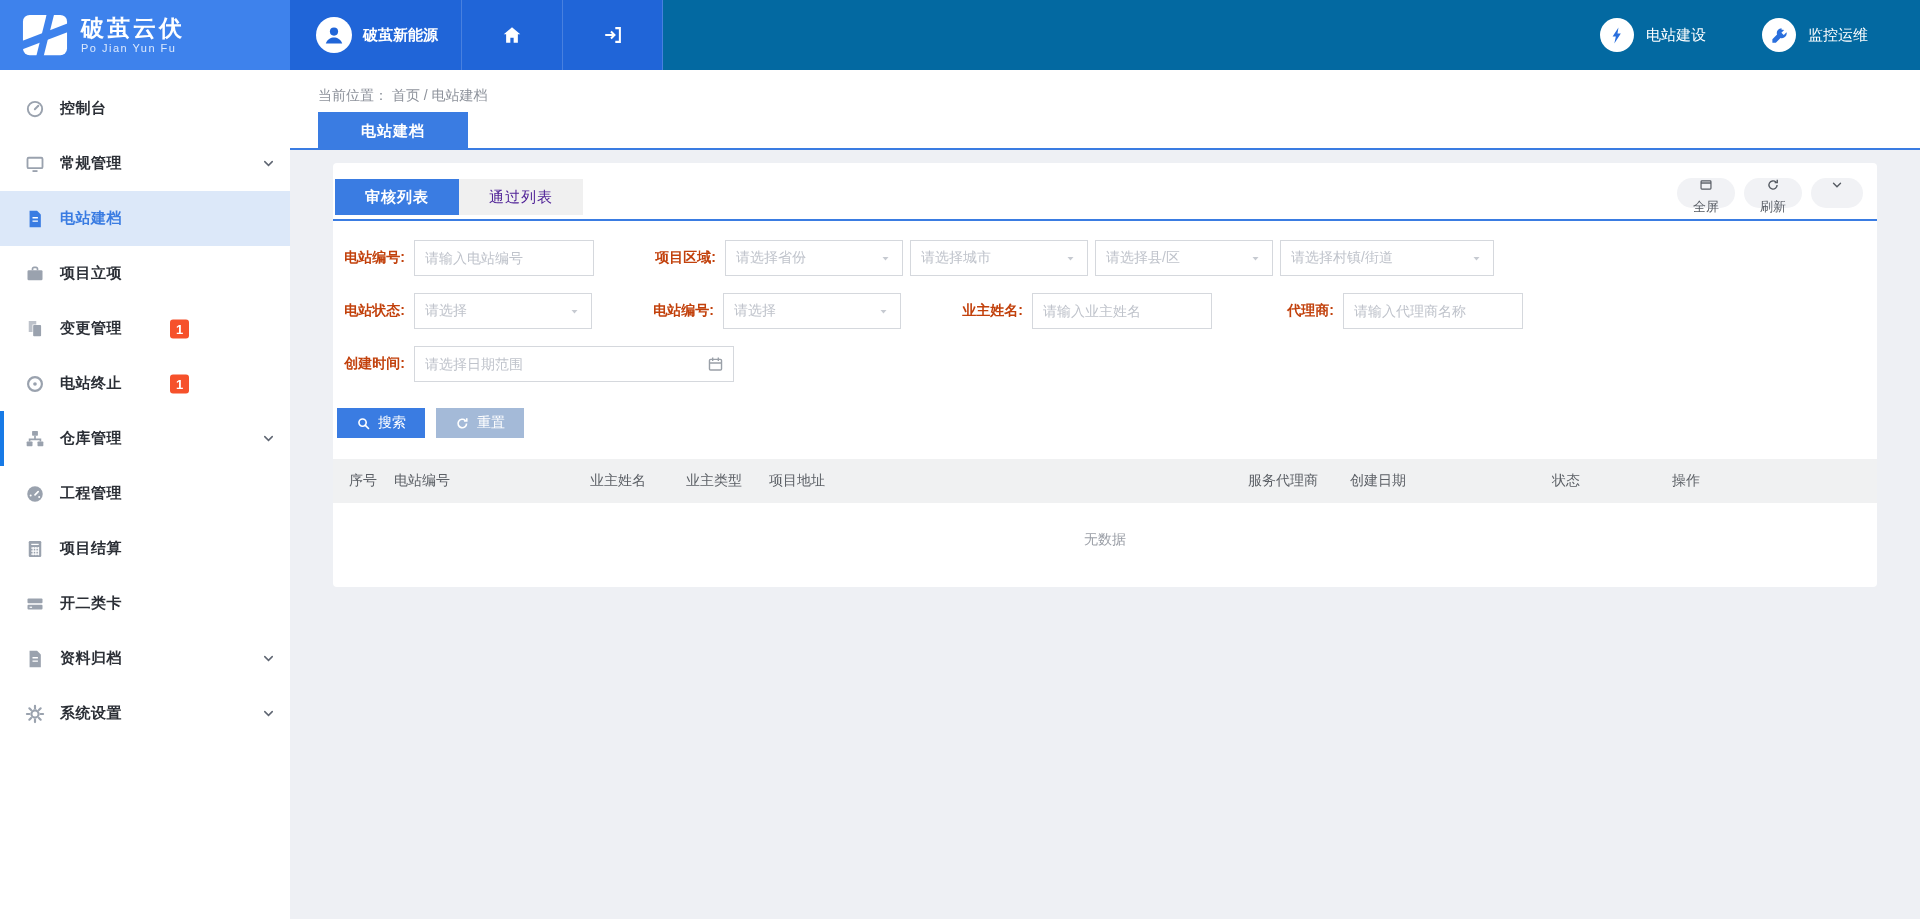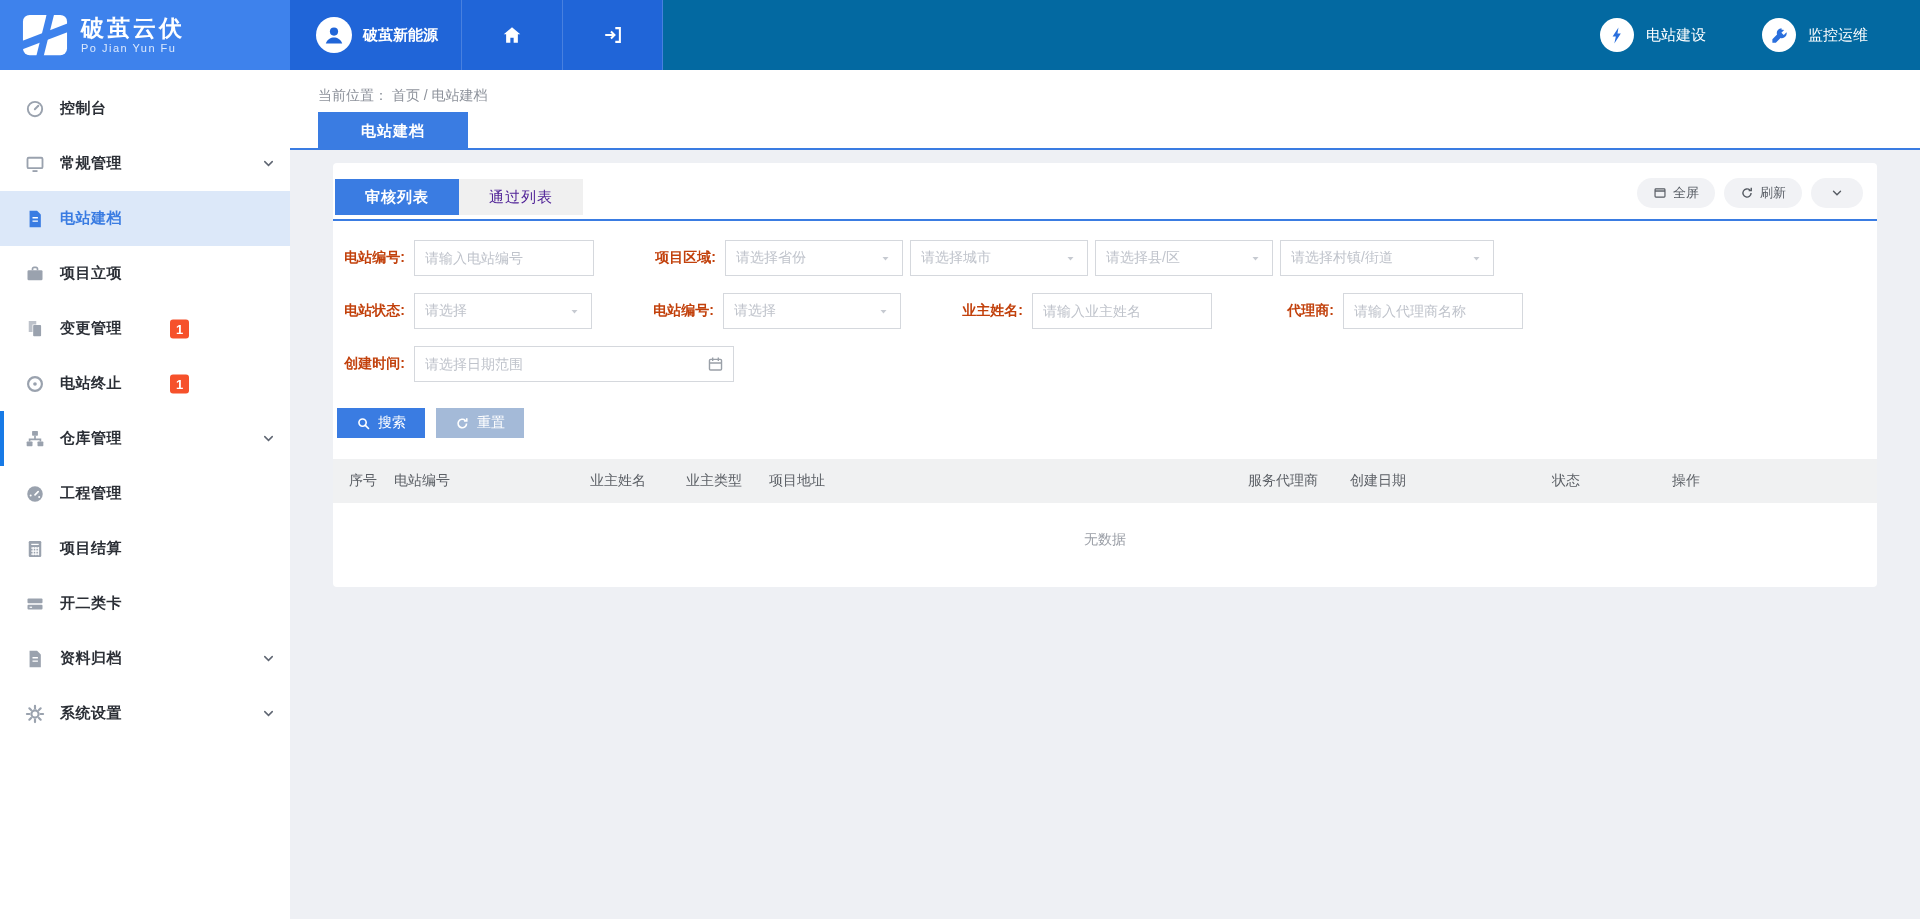--- a/index.html
+++ b/index.html
@@ -48,21 +48,21 @@
   .page-tab { position:absolute; left:28px; bottom:-2px; height:38px; background:#3a7ce2; color:#fff;
     font-size:15px; font-weight:bold; display:flex; align-items:center; padding:0 43px; letter-spacing:1px; cursor:pointer; }
 
   .card { margin:13px 43px 0; height:424px; background:#fff; border-radius:4px; }
   .card-head { display:flex; justify-content:space-between; align-items:flex-end; padding:15px 14px 4px 2px; border-bottom:2px solid #3a7ce2;gap:20px; }
   .tabs { display:flex; }
   .tab { height:36px; padding:0 30px; display:flex; align-items:center; font-size:15px; background:#f0f0f0; color:#4c1d95; cursor:pointer; letter-spacing:1px; }
   .tab.active { background:#3a7ce2; color:#fff; font-weight:bold; }
   .head-actions { display:flex; align-items:center; gap:9px; margin-bottom:7px; }
   .pill { height:30px; border-radius:15px; background:#f1f2f5; color:#565b63; font-size:13px;
-    display:flex; align-items:center; gap:6px; padding:0 16px; cursor:pointer; }
+    display:flex; align-items:center; gap:6px; padding:0 16px; cursor:pointer;flex-direction:column; }
   .pill svg { width:14px; height:14px; }
   .pill.compact { padding:0 19px; }
 
   .filters { padding:19px 0 0 2px; }
   .frow { display:flex; align-items:center; margin-bottom:17px; }
   .flabel { width:70px; text-align:right; margin-right:9px; font-size:14px; font-weight:600; color:#c2410c; white-space:nowrap; flex:none; }
   .gap { margin-left:52px; }
   .tinput { height:36px; width:180px; border:1px solid #d5d8dd; padding:0 10px; font-size:14px; color:#333;
     font-family:"Liberation Sans","DejaVu Sans",sans-serif; background:#fff; outline:none; }
   .tinput::placeholder { color:#bfc3cb; }

